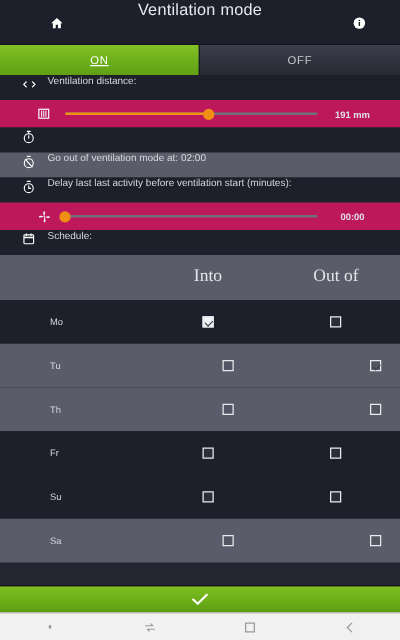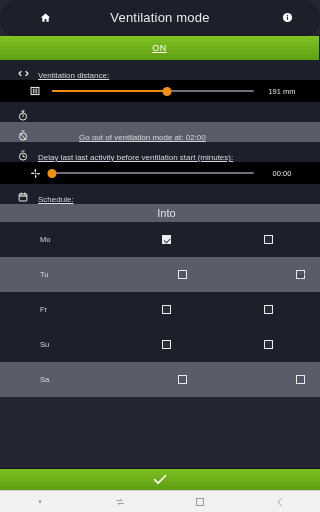--- a/index.html
+++ b/index.html
@@ -13,24 +13,23 @@
     width: 320px; height: 512px;
     display: flex; flex-direction: column;
     background: #232530;
     position: relative;
   }
 
   
   .header {
     height: 36px; flex: 0 0 36px;
     background: #1d1f2a;
-    display: flex; align-items: center;
+    display: flex; align-items: flex-start;
     position: relative;
     border-bottom: 1px solid #14161f;
-    border-radius: 18px;
   }
   .header-title {
     position: absolute; left: 0; right: 0;
     text-align: center;
     color: #e8e9ee;
     font-size: 13px;
     letter-spacing: .2px;
     pointer-events: none;
   }
   .hdr-icon {
@@ -66,42 +65,42 @@
   }
 
   
   .scroll {
     flex: 1 1 auto;
     overflow: hidden;
     background: #232530;
   }
   .row {
     height: 20px;
-    display: flex; align-items: flex-end;
+    display: flex; align-items: flex-start;
     padding-left: 38px;
     font-size: 8px;
     color: #d6d8de;
-    text-decoration: underline;
   }
   .row.dark  { background: #1d1f2a; }
-  .row.light { background: #5a5d69; gap: 41px; }
+  .row.light { background: #5a5d69; }
   .row .r-icon {
     width: 14px; height: 14px;
     margin-right: 8px; margin-left: -22px;
     display: flex; align-items: center; justify-content: center;
     flex: 0 0 14px;
   }
   .row .r-label { white-space: nowrap; }
 
   
   .slider-row {
     height: 22px;
-    background: #000000;
+    background: #be185d;
     display: flex; align-items: center;
     padding: 0 10px 0 50px;
+    font-weight: bold;
   }
   .slider-row .s-icon {
     width: 14px; height: 14px; margin-left: -22px; margin-right: 10px;
     flex: 0 0 14px;
     display: flex; align-items: center; justify-content: center;
   }
   .track-wrap {
     flex: 1 1 auto;
     height: 14px;
     position: relative;
@@ -126,25 +125,26 @@
   }
   .s-value {
     width: 56px; text-align: center;
     font-size: 7.5px;
     color: #dfe1e6;
     flex: 0 0 56px;
   }
 
   
   .tbl-head {
-    height: 18px;
+    height: 36px;
     background: #5a5d69;
     display: flex; align-items: center;
-    font-size: 11px;
+    font-size: 14px;
     color: #e2e4e9;
+    font-family: Liberation Serif, serif;
   }
   .tbl-row {
     height: 35px;
     display: flex; align-items: center;
     font-size: 7.5px;
     color: #d6d8de;
   }
   .tbl-row.dark  { background: #1d1f2a; }
   .tbl-row.light { background: #5a5d69; gap: 16px; }
   .c-day  { flex: 0 0 36%; padding-left: 40px; }
@@ -216,20 +216,21 @@
       <svg width="11" height="11" viewBox="0 0 24 24">
         <circle cx="12" cy="12" r="10" fill="#ffffff"></circle>
         <rect x="10.8" y="10" width="2.4" height="7" fill="#1d1f2a"></rect>
         <rect x="10.8" y="6.2" width="2.4" height="2.4" fill="#1d1f2a"></rect>
       </svg>
     </div>
   </div>
 
   <div class="toggle-row">
     <div class="toggle-seg on">ON</div>
+    <div class="toggle-seg off">OFF</div>
   </div>
 
   <div class="scroll">
 
     <div class="row dark">
       <span class="r-icon">
         <svg width="11" height="9" viewBox="0 0 22 12" fill="none" stroke="#ffffff" stroke-width="2.2" stroke-linecap="round" stroke-linejoin="round">
           <path d="M6 2 2 6l4 4"></path>
             <path d="M16 2l4 4-4 4"></path>
         </svg>
@@ -312,39 +313,49 @@
           <path d="M1.6 5.6h10.8" stroke-width="1.6"></path>
           <path d="M4.4 1.4v2.2M9.6 1.4v2.2" stroke-linecap="round"></path>
         </svg>
       </span>
       <span class="r-label">Schedule:</span>
     </div>
 
     <div class="tbl-head">
       <span class="c-day"></span>
       <span class="c-into">Into</span>
+      <span class="c-out">Out of</span>
     </div>
 
     <div id="schedule-rows">
         <div class="tbl-row dark">
           <span class="c-day">Mo</span>
           <span class="c-into">
             <span class="cb checked"></span>
           </span>
           <span class="c-out">
             <span class="cb"></span>
           </span>
         </div>
         <div class="tbl-row light">
           <span class="c-day">Tu</span>
           <span class="c-into">
             <span class="cb"></span>
           </span>
           <span class="c-out">
             <span class="cb checked"></span>
+          </span>
+        </div>
+        <div class="tbl-row light">
+          <span class="c-day">Th</span>
+          <span class="c-into">
+            <span class="cb"></span>
+          </span>
+          <span class="c-out">
+            <span class="cb"></span>
           </span>
         </div>
         <div class="tbl-row dark">
           <span class="c-day">Fr</span>
           <span class="c-into">
             <span class="cb"></span>
           </span>
           <span class="c-out">
             <span class="cb"></span>
           </span>

